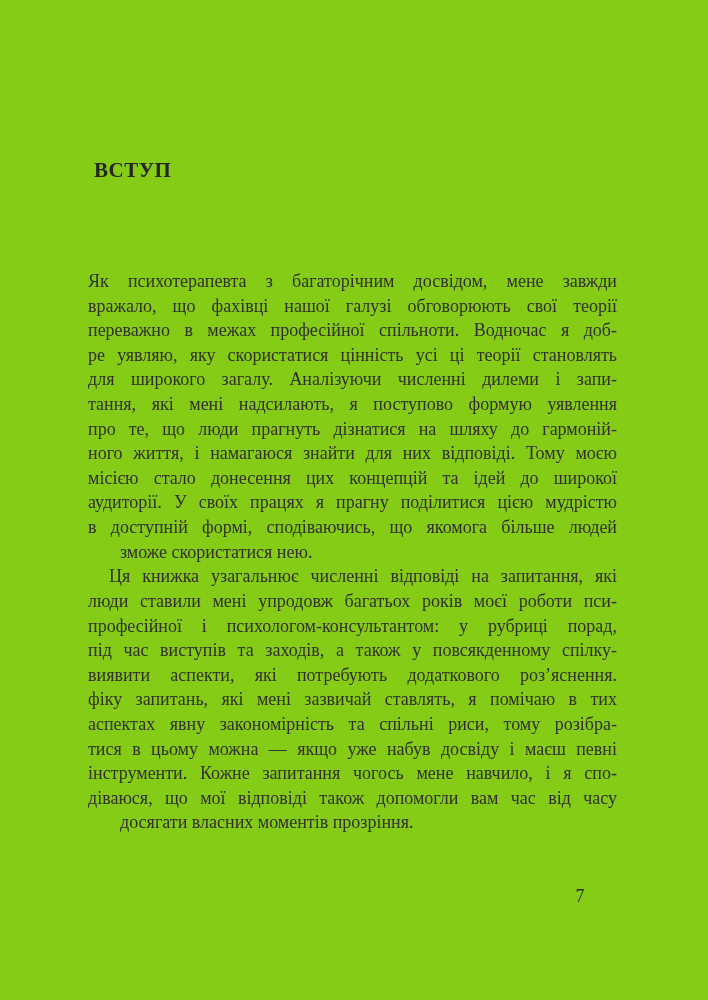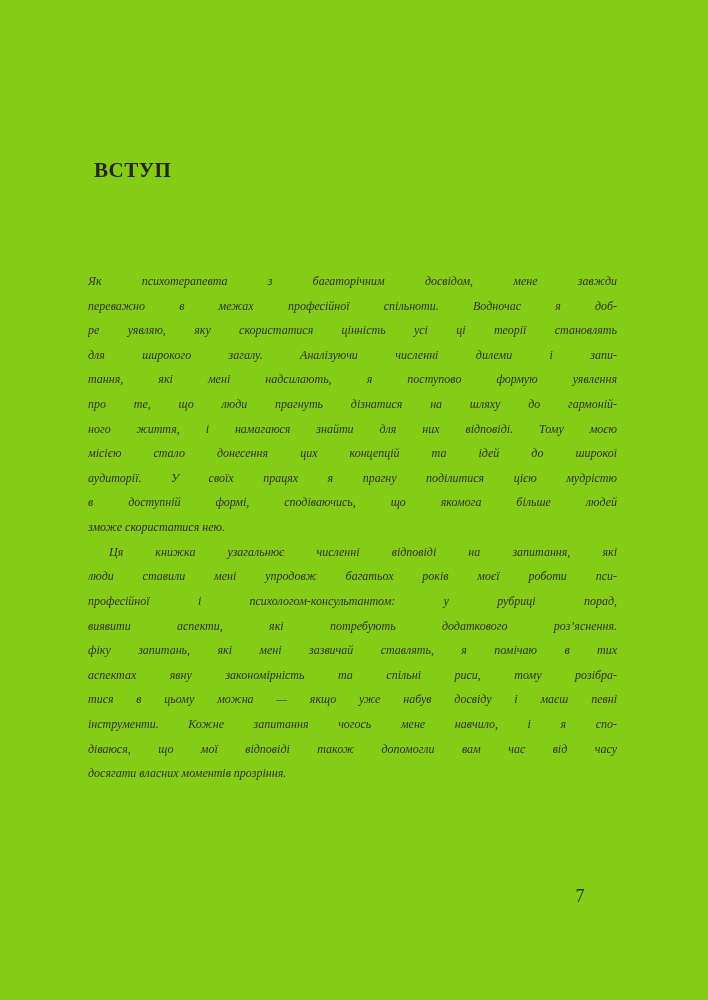--- a/index.html
+++ b/index.html
@@ -25,36 +25,36 @@
     line-height: 24px;
     font-weight: 700;
     letter-spacing: 0.5px;
     color: #272520;
   }
   .body-text {
     position: absolute;
     left: 88px;
     top: 269px;
     width: 529px;
-    font-size: 12px;
+    font-size: 18px;
     line-height: 24.62px;
-    font-style: italic;
   }
   .para {
     margin: 0;
     padding: 0;
   }
   .line {
     text-align: justify;
     text-align-last: justify;
     height: 24.62px;
     overflow: hidden;
   }
   .line.last {
     text-align-last: left;
+    margin-left: 32px;
   }
   .line.indent {
     text-indent: 21px;
   }
   .page-number {
     position: absolute;
     left: 560px;
     top: 886px;
     width: 40px;
     text-align: center;
@@ -66,36 +66,38 @@
 <body>
 
 <div class="page">
 
   <h1 class="chapter-title">ВСТУП</h1>
 
   <div class="body-text">
 
     <div class="para">
       <div class="line">Як психотерапевта з багаторічним досвідом, мене завжди</div>
+      <div class="line">вражало, що фахівці нашої галузі обговорюють свої теорії</div>
       <div class="line">переважно в межах професійної спільноти. Водночас я доб-</div>
       <div class="line">ре уявляю, яку скористатися цінність усі ці теорії становлять</div>
       <div class="line">для широкого загалу. Аналізуючи численні дилеми і запи-</div>
       <div class="line">тання, які мені надсилають, я поступово формую уявлення</div>
       <div class="line">про те, що люди прагнуть дізнатися на шляху до гармоній-</div>
       <div class="line">ного життя, і намагаюся знайти для них відповіді. Тому моєю</div>
       <div class="line">місією стало донесення цих концепцій та ідей до широкої</div>
       <div class="line">аудиторії. У своїх працях я прагну поділитися цією мудрістю</div>
       <div class="line">в доступній формі, сподіваючись, що якомога більше людей</div>
       <div class="line last">зможе скористатися нею.</div>
     </div>
 
     <div class="para">
       <div class="line indent">Ця книжка узагальнює численні відповіді на запитання, які</div>
       <div class="line">люди ставили мені упродовж багатьох років моєї роботи пси-</div>
       <div class="line">професійної і психологом-консультантом: у рубриці порад,</div>
+      <div class="line">під час виступів та заходів, а також у повсякденному спілку-</div>
       <div class="line">виявити аспекти, які потребують додаткового роз’яснення.</div>
       <div class="line">фіку запитань, які мені зазвичай ставлять, я помічаю в тих</div>
       <div class="line">аспектах явну закономірність та спільні риси, тому розібра-</div>
       <div class="line">тися в цьому можна — якщо уже набув досвіду і маєш певні</div>
       <div class="line">інструменти. Кожне запитання чогось мене навчило, і я спо-</div>
       <div class="line">діваюся, що мої відповіді також допомогли вам час від часу</div>
       <div class="line last">досягати власних моментів прозріння.</div>
     </div>
 
   </div>

